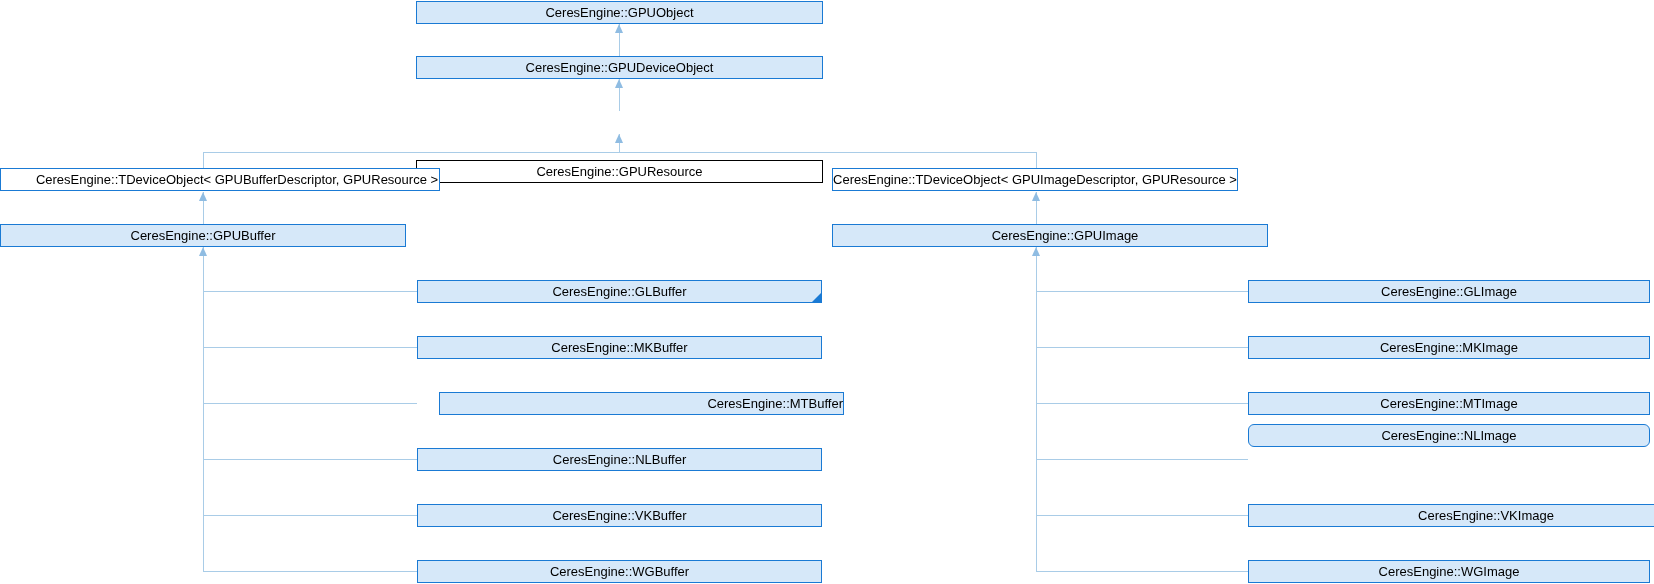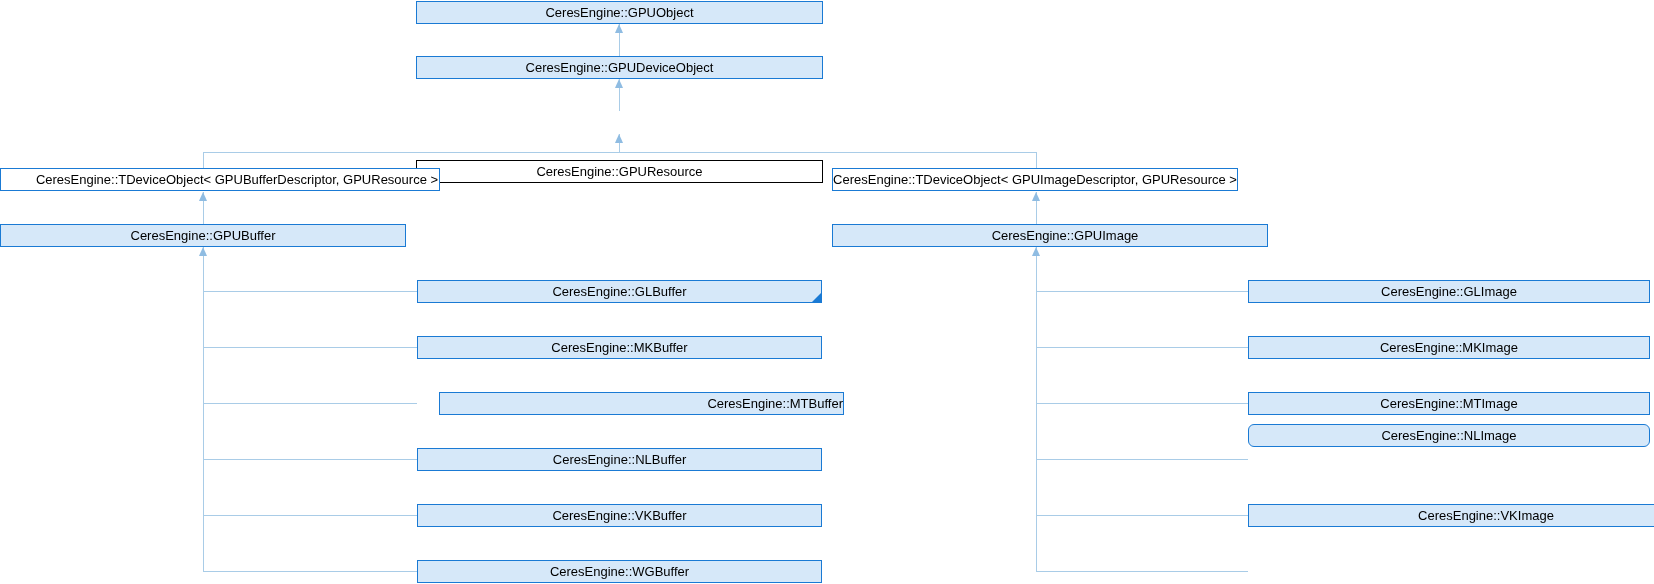--- a/index.html
+++ b/index.html
@@ -128,14 +128,15 @@
   <div class="node" style="left:439px; top:392px; width:403px;text-align:right;">CeresEngine::MTBuffer</div>
   <div class="node" style="left:417px; top:448px; width:403px;">CeresEngine::NLBuffer</div>
   <div class="node" style="left:417px; top:504px; width:403px;">CeresEngine::VKBuffer</div>
   <div class="node" style="left:417px; top:560px; width:403px;">CeresEngine::WGBuffer</div>
 
   <div class="node" style="left:1248px; top:280px; width:400px;">CeresEngine::GLImage</div>
   <div class="node" style="left:1248px; top:336px; width:400px;">CeresEngine::MKImage</div>
   <div class="node" style="left:1248px; top:392px; width:400px;">CeresEngine::MTImage</div>
   <div class="node" style="left:1248px; top:424px; width:400px;border-radius:6px;">CeresEngine::NLImage</div>
   <div class="node" style="left:1248px; top:504px; width:400px;padding-left:37px;">CeresEngine::VKImage</div>
+  <div class="node" style="left:1248px; top:560px; width:400px;">CeresEngine::WGImage</div>
 
 </div>
 
 </body></html>

